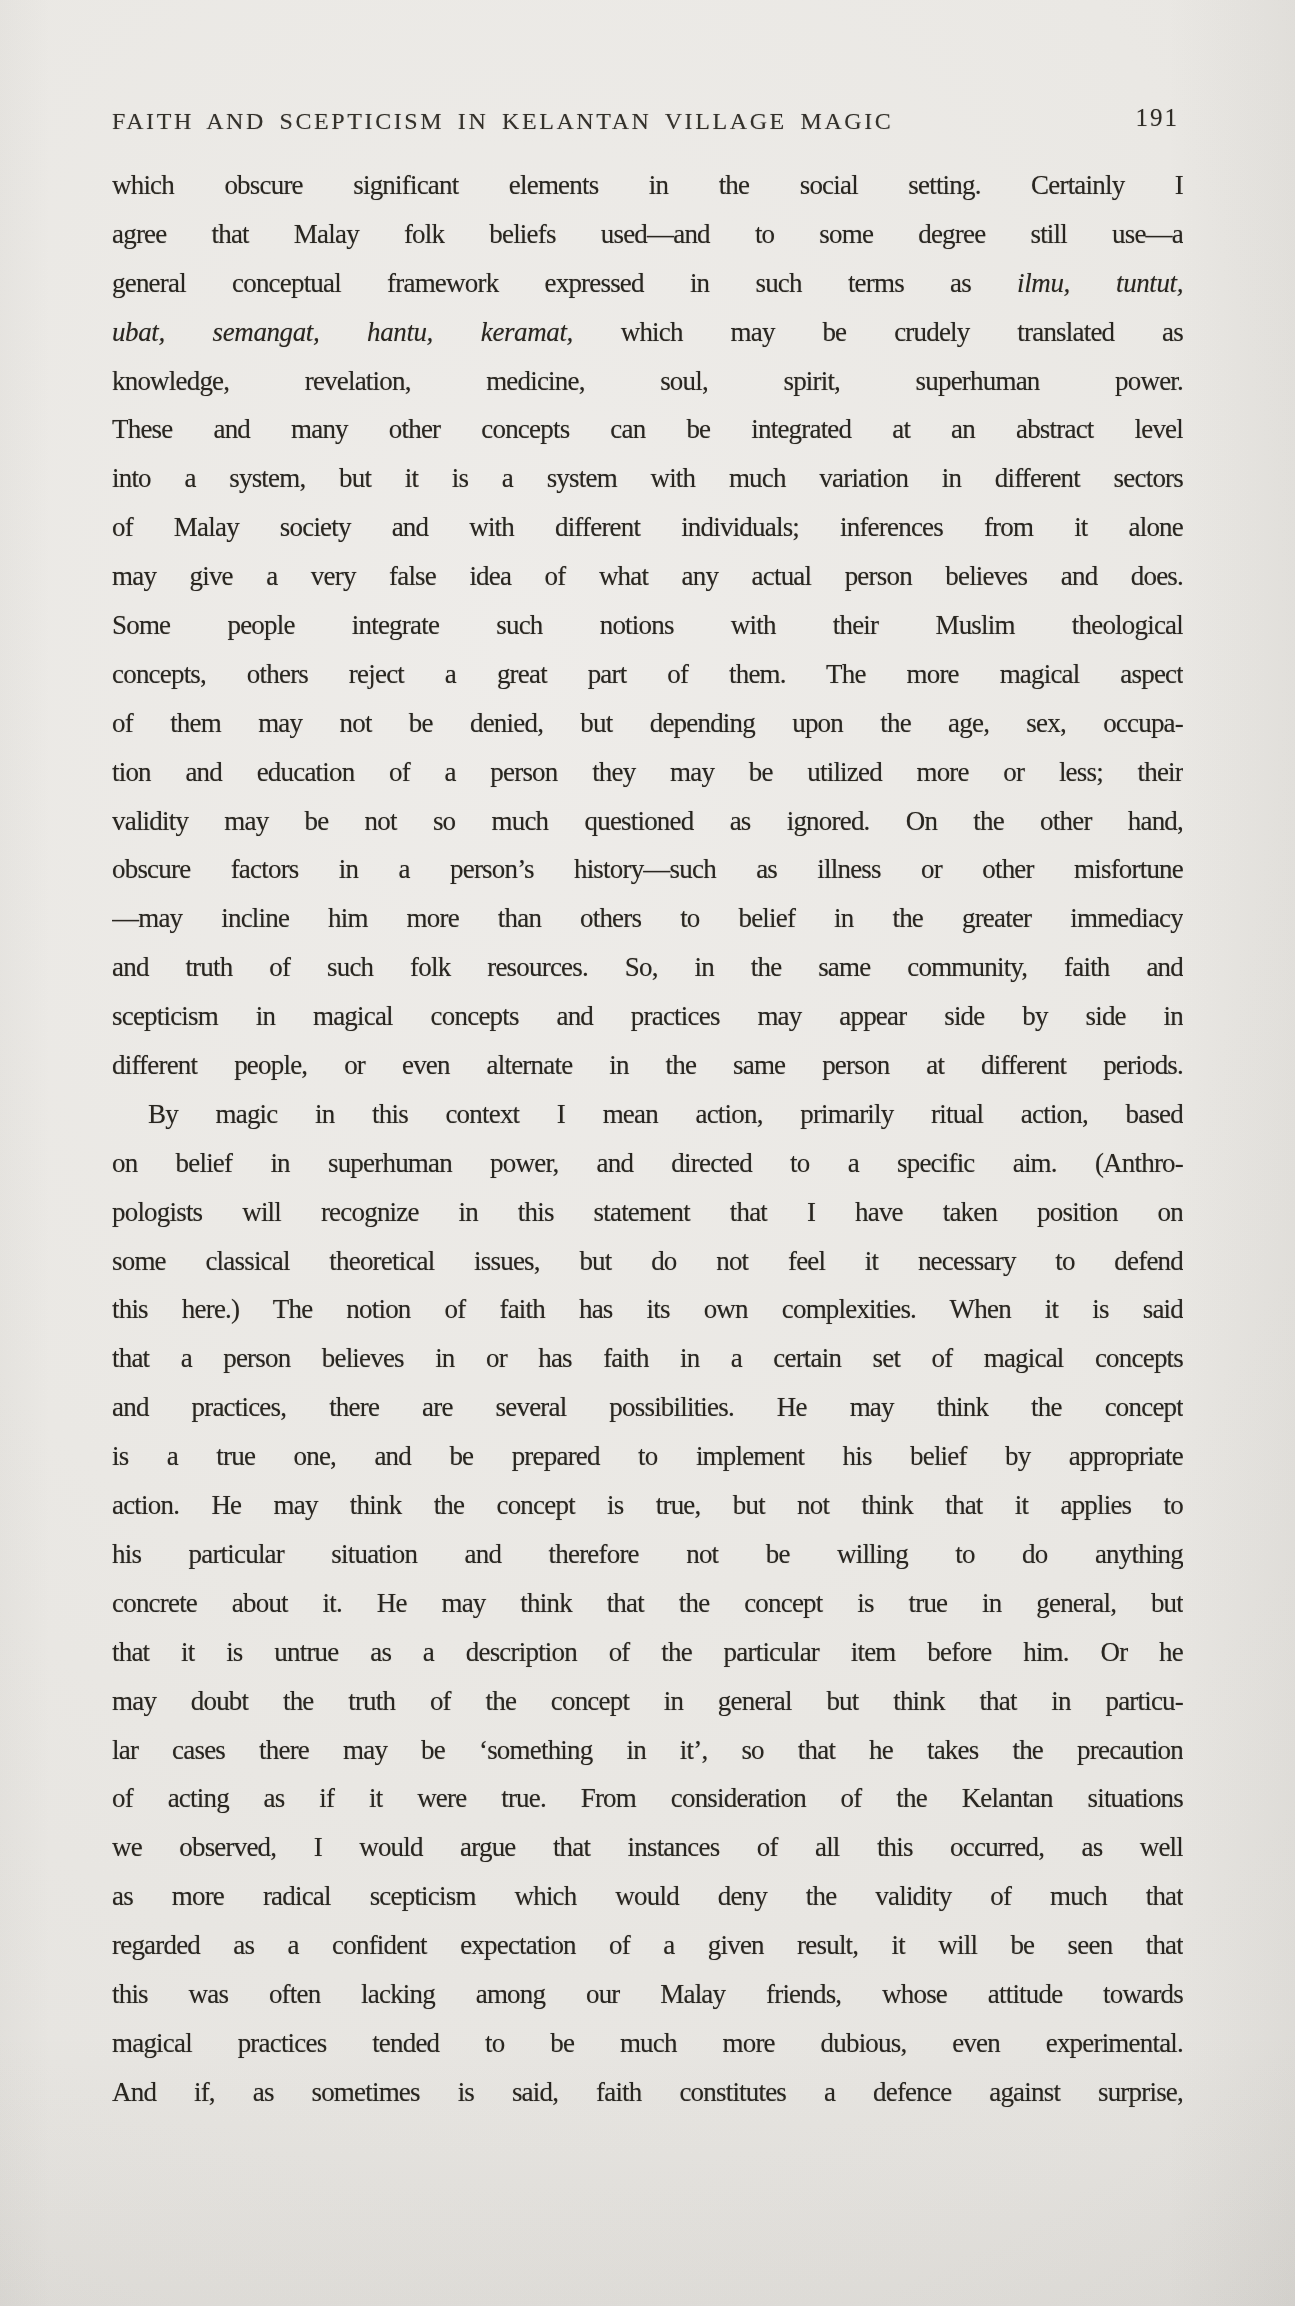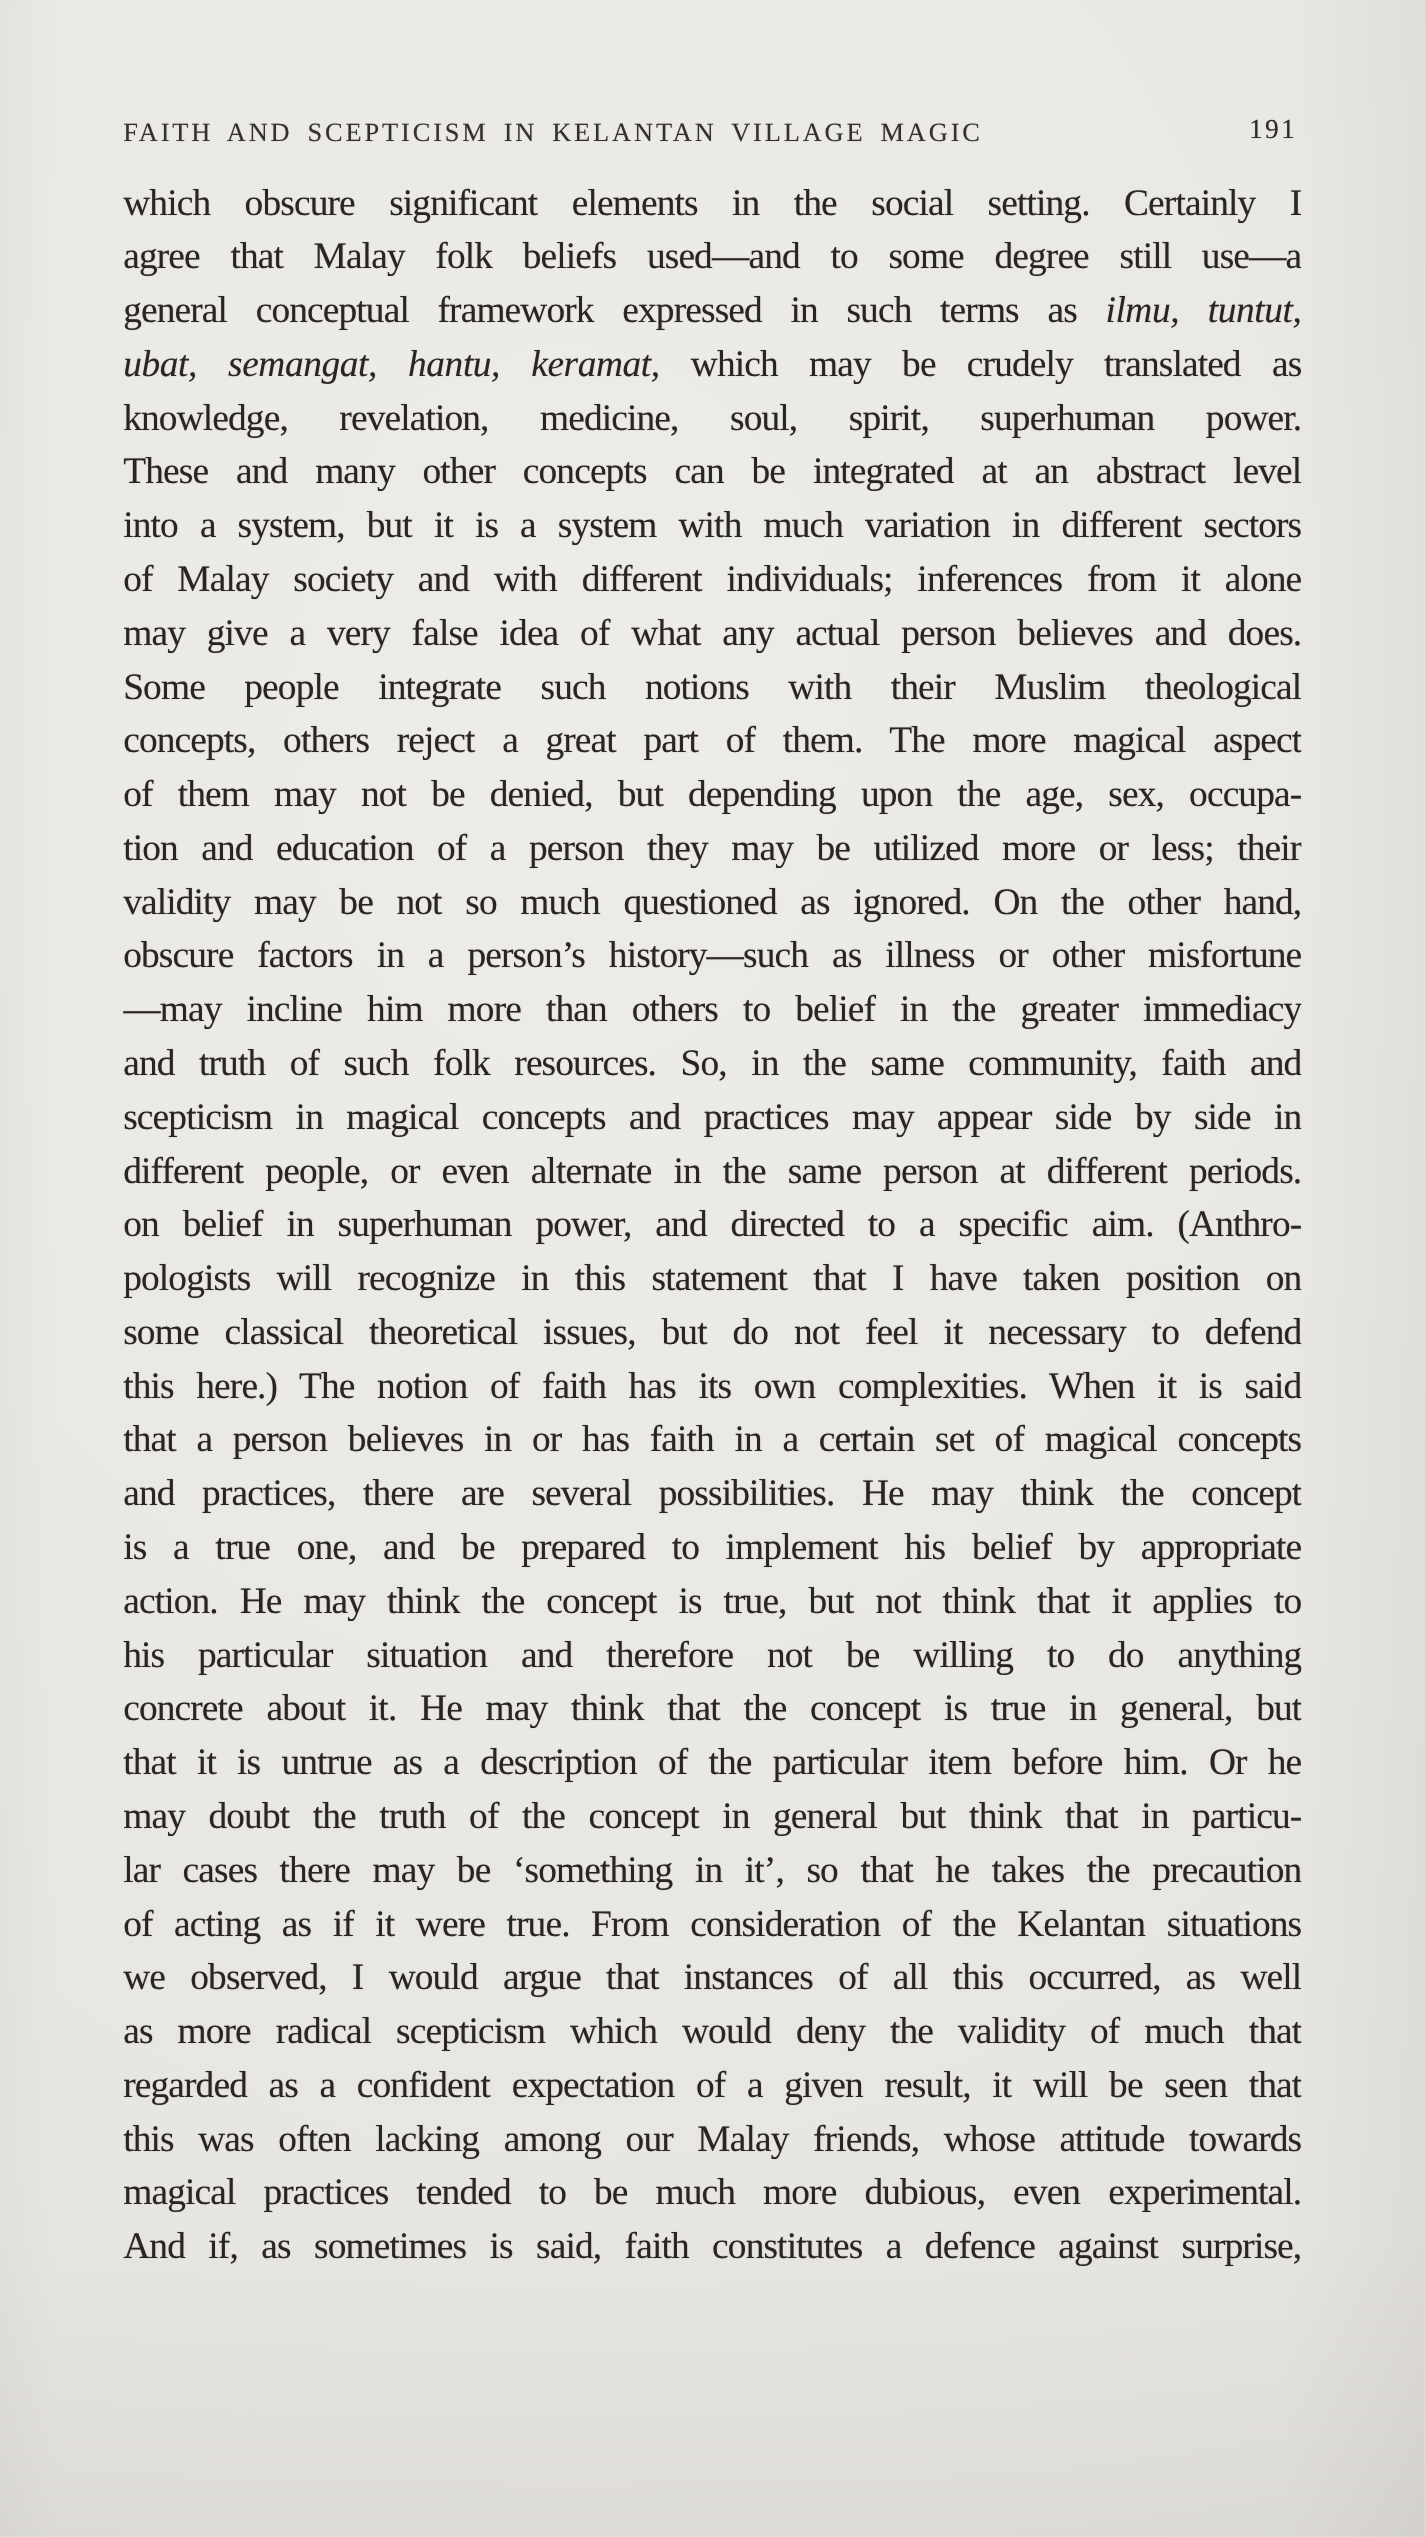--- a/index.html
+++ b/index.html
@@ -46,21 +46,21 @@
     font-size: 25px;
     letter-spacing: 2px;
     color: #2e2b25;
     text-shadow: 0 0 1px rgba(46,43,37,0.35);
   }
   .body-text {
     position: absolute;
     left: 112px;
     top: 161px;
     width: 1071px;
-    font-size: 34px;
+    font-size: 27px;
     line-height: 48.9px;
     letter-spacing: -0.8px;
     color: #292620;
     text-shadow: 0 0 1px rgba(41,38,32,0.4);
   }
   .line {
     height: 48.9px;
     overflow: hidden;
     text-align: justify;
     text-align-last: justify;
@@ -94,20 +94,21 @@
       <div class="line"><span>Some people integrate such notions with their Muslim theological</span></div>
       <div class="line"><span>concepts, others reject a great part of them. The more magical aspect</span></div>
       <div class="line"><span>of them may not be denied, but depending upon the age, sex, occupa-</span></div>
       <div class="line"><span>tion and education of a person they may be utilized more or less; their</span></div>
       <div class="line"><span>validity may be not so much questioned as ignored. On the other hand,</span></div>
       <div class="line"><span>obscure factors in a person’s history—such as illness or other misfortune</span></div>
       <div class="line"><span>—may incline him more than others to belief in the greater immediacy</span></div>
       <div class="line"><span>and truth of such folk resources. So, in the same community, faith and</span></div>
       <div class="line"><span>scepticism in magical concepts and practices may appear side by side in</span></div>
       <div class="line"><span>different people, or even alternate in the same person at different periods.</span></div>
+      <div class="line indent"><span>By magic in this context I mean action, primarily ritual action, based</span></div>
       <div class="line"><span>on belief in superhuman power, and directed to a specific aim. (Anthro-</span></div>
       <div class="line"><span>pologists will recognize in this statement that I have taken position on</span></div>
       <div class="line"><span>some classical theoretical issues, but do not feel it necessary to defend</span></div>
       <div class="line"><span>this here.) The notion of faith has its own complexities. When it is said</span></div>
       <div class="line"><span>that a person believes in or has faith in a certain set of magical concepts</span></div>
       <div class="line"><span>and practices, there are several possibilities. He may think the concept</span></div>
       <div class="line"><span>is a true one, and be prepared to implement his belief by appropriate</span></div>
       <div class="line"><span>action. He may think the concept is true, but not think that it applies to</span></div>
       <div class="line"><span>his particular situation and therefore not be willing to do anything</span></div>
       <div class="line"><span>concrete about it. He may think that the concept is true in general, but</span></div>

